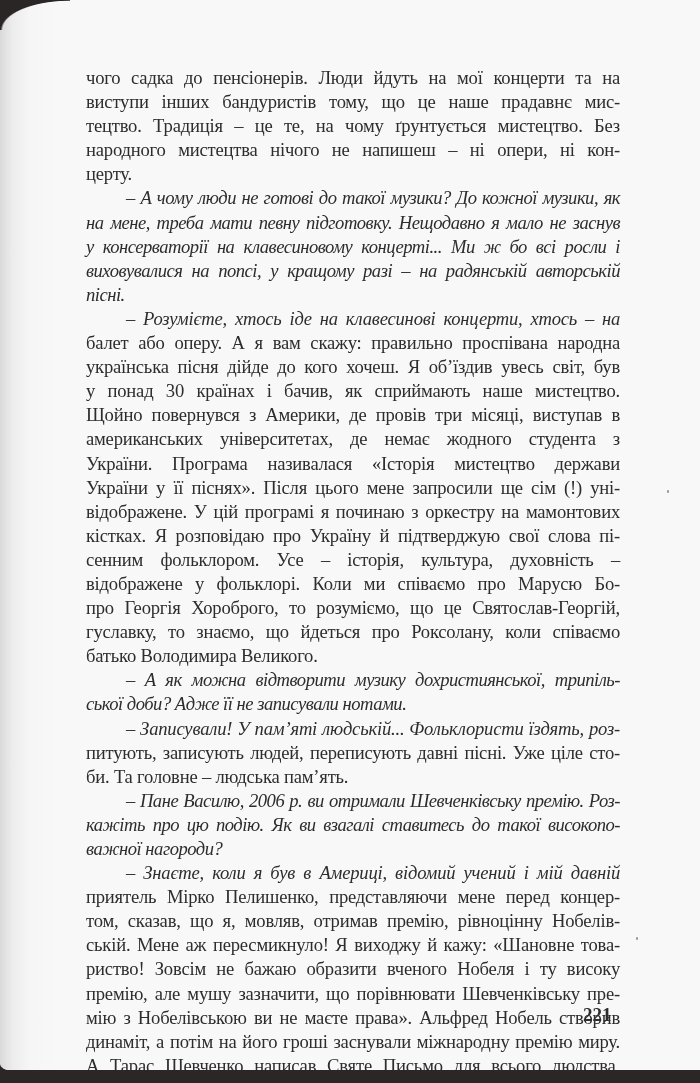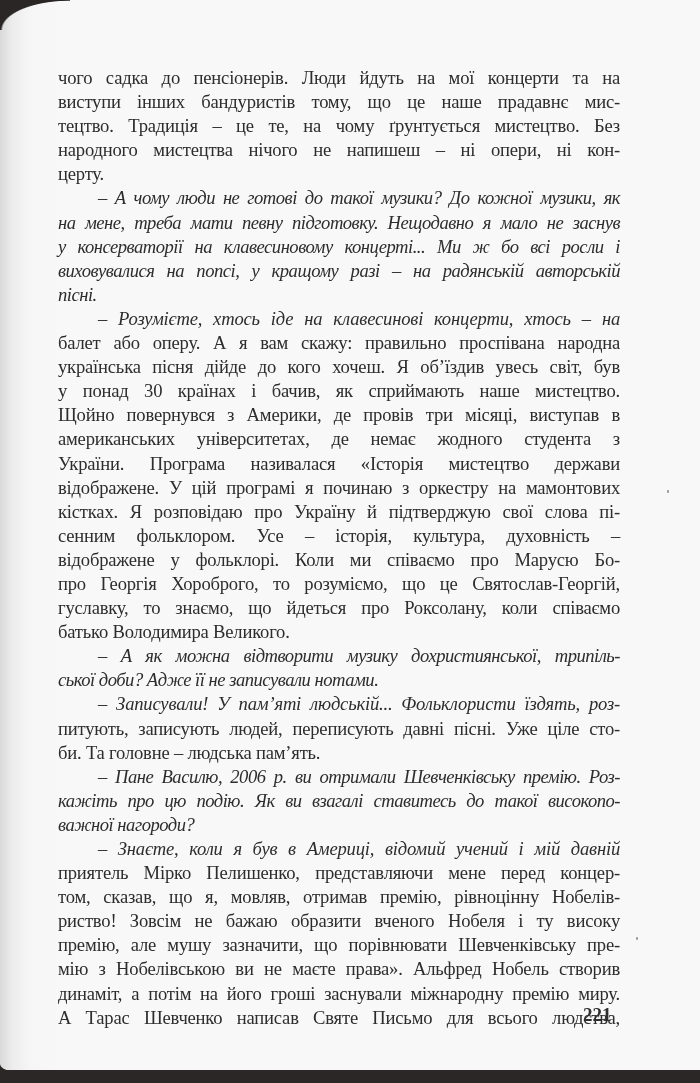--- a/index.html
+++ b/index.html
@@ -29,20 +29,21 @@
     font-size: 18.6px;
     line-height: 24.1px;
   }
   .line {
     display: block;
     text-align: justify;
     text-align-last: justify;
     white-space: nowrap;
     height: 24.1px;
     letter-spacing: -0.2px;
+    margin-left: 28px;
   }
   .line.last { text-align-last: left; }
   .line.indent { padding-left: 40px; font-style: italic; }
   .line.italic { font-style: italic; letter-spacing: -0.5px; }
   .page-number {
     position: absolute; left: 583px; top: 1004px;
     font-size: 19px; font-weight: bold; color: #2d2d2d;
   }
   .speck { position: absolute; width: 2px; height: 3px; background: #999; border-radius: 1px; }
 </style>
@@ -71,20 +72,21 @@
     </div>
 
     <div>
       <span class="line indent">– Розумієте, хтось іде на клавесинові концерти, хтось – на</span>
       <span class="line">балет або оперу. А я вам скажу: правильно проспівана народна</span>
       <span class="line">українська пісня дійде до кого хочеш. Я об’їздив увесь світ, був</span>
       <span class="line">у понад 30 країнах і бачив, як сприймають наше мистецтво.</span>
       <span class="line">Щойно повернувся з Америки, де провів три місяці, виступав в</span>
       <span class="line">американських університетах, де немає жодного студента з</span>
       <span class="line">України. Програма називалася «Історія мистецтво держави</span>
+      <span class="line">України у її піснях». Після цього мене запросили ще сім (!) уні-</span>
       <span class="line">відображене. У цій програмі я починаю з оркестру на мамонтових</span>
       <span class="line">кістках. Я розповідаю про Україну й підтверджую свої слова пі-</span>
       <span class="line">сенним фольклором. Усе – історія, культура, духовність –</span>
       <span class="line">відображене у фольклорі. Коли ми співаємо про Марусю Бо-</span>
       <span class="line">про Георгія Хороброго, то розуміємо, що це Святослав-Георгій,</span>
       <span class="line">гуславку, то знаємо, що йдеться про Роксолану, коли співаємо</span>
       <span class="line last">батько Володимира Великого.</span>
     </div>
 
     <div>
@@ -101,20 +103,21 @@
     <div>
       <span class="line italic indent">– Пане Василю, 2006 р. ви отримали Шевченківську премію. Роз-</span>
       <span class="line italic">кажіть про цю подію. Як ви взагалі ставитесь до такої високопо-</span>
       <span class="line italic last">важної нагороди?</span>
     </div>
 
     <div>
       <span class="line indent">– Знаєте, коли я був в Америці, відомий учений і мій давній</span>
       <span class="line">приятель Мірко Пелишенко, представляючи мене перед концер-</span>
       <span class="line">том, сказав, що я, мовляв, отримав премію, рівноцінну Нобелів-</span>
+      <span class="line">ській. Мене аж пересмикнуло! Я виходжу й кажу: «Шановне това-</span>
       <span class="line">риство! Зовсім не бажаю образити вченого Нобеля і ту високу</span>
       <span class="line">премію, але мушу зазначити, що порівнювати Шевченківську пре-</span>
       <span class="line">мію з Нобелівською ви не маєте права». Альфред Нобель створив</span>
       <span class="line">динаміт, а потім на його гроші заснували міжнародну премію миру.</span>
       <span class="line">А Тарас Шевченко написав Святе Письмо для всього людства,</span>
     </div>
   </div>
 
   <div class="speck" style="left:667px; top:490px;"></div>
   <div class="speck" style="left:636px; top:937px;"></div>

